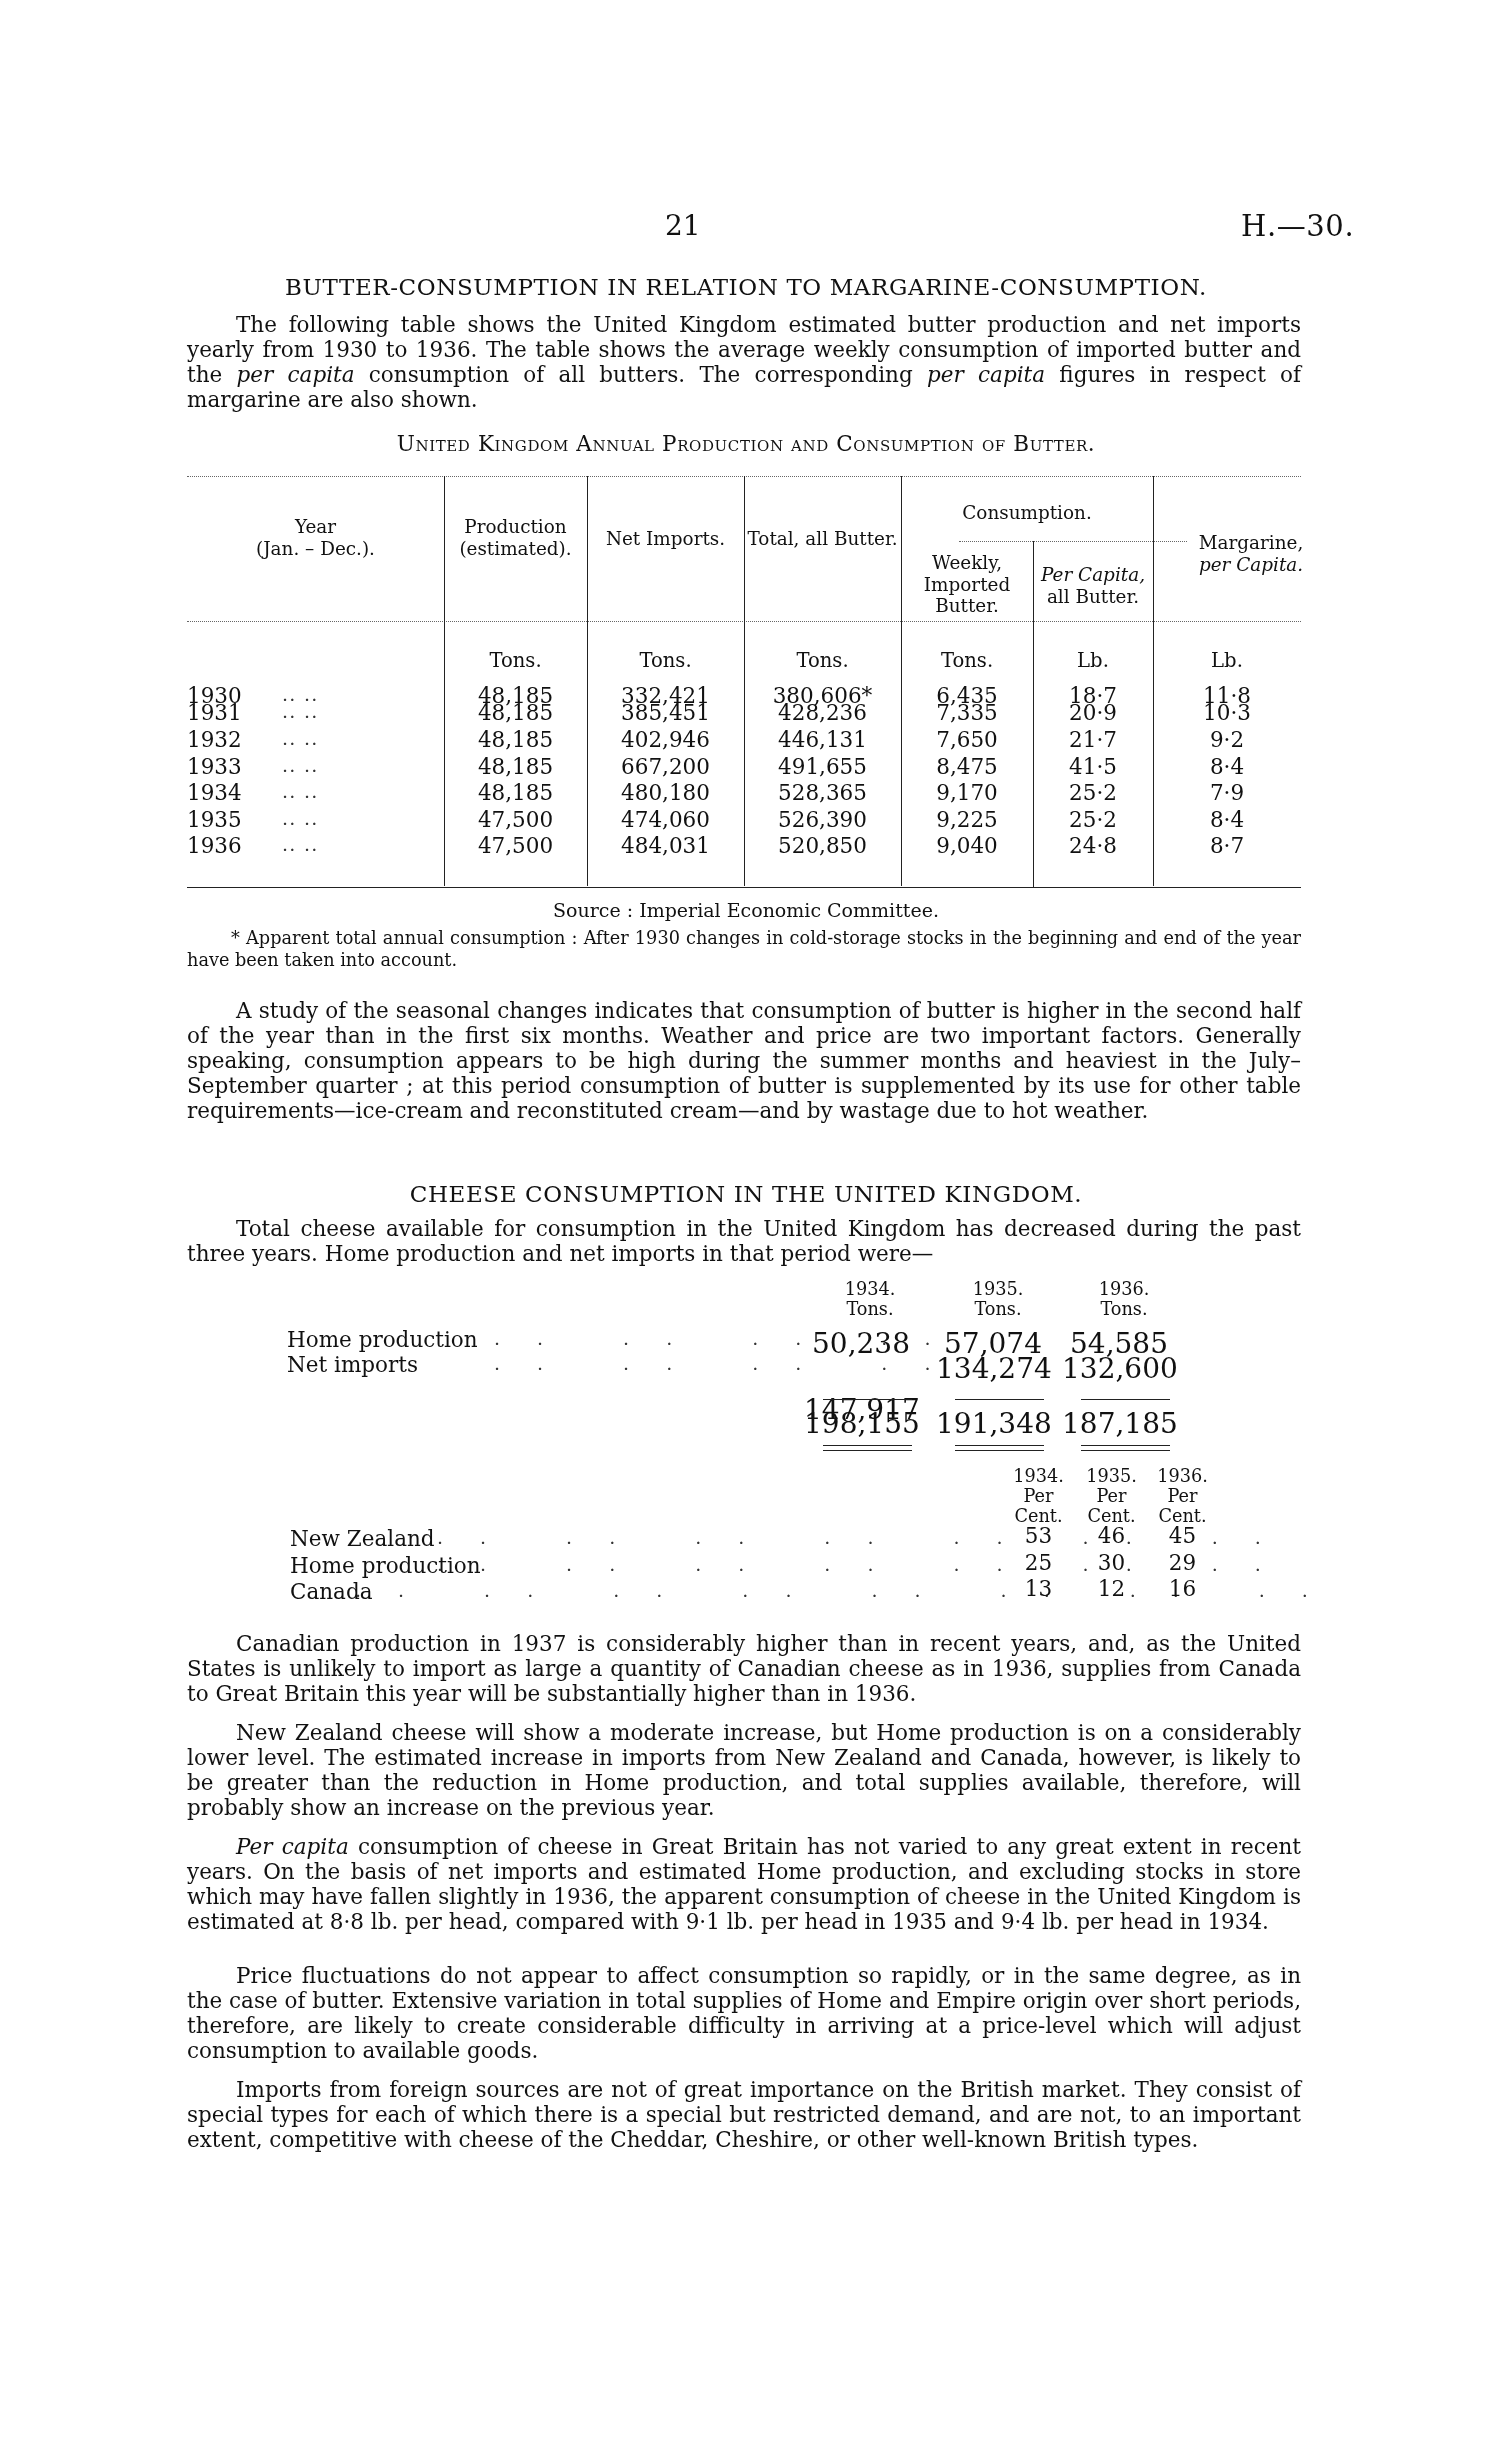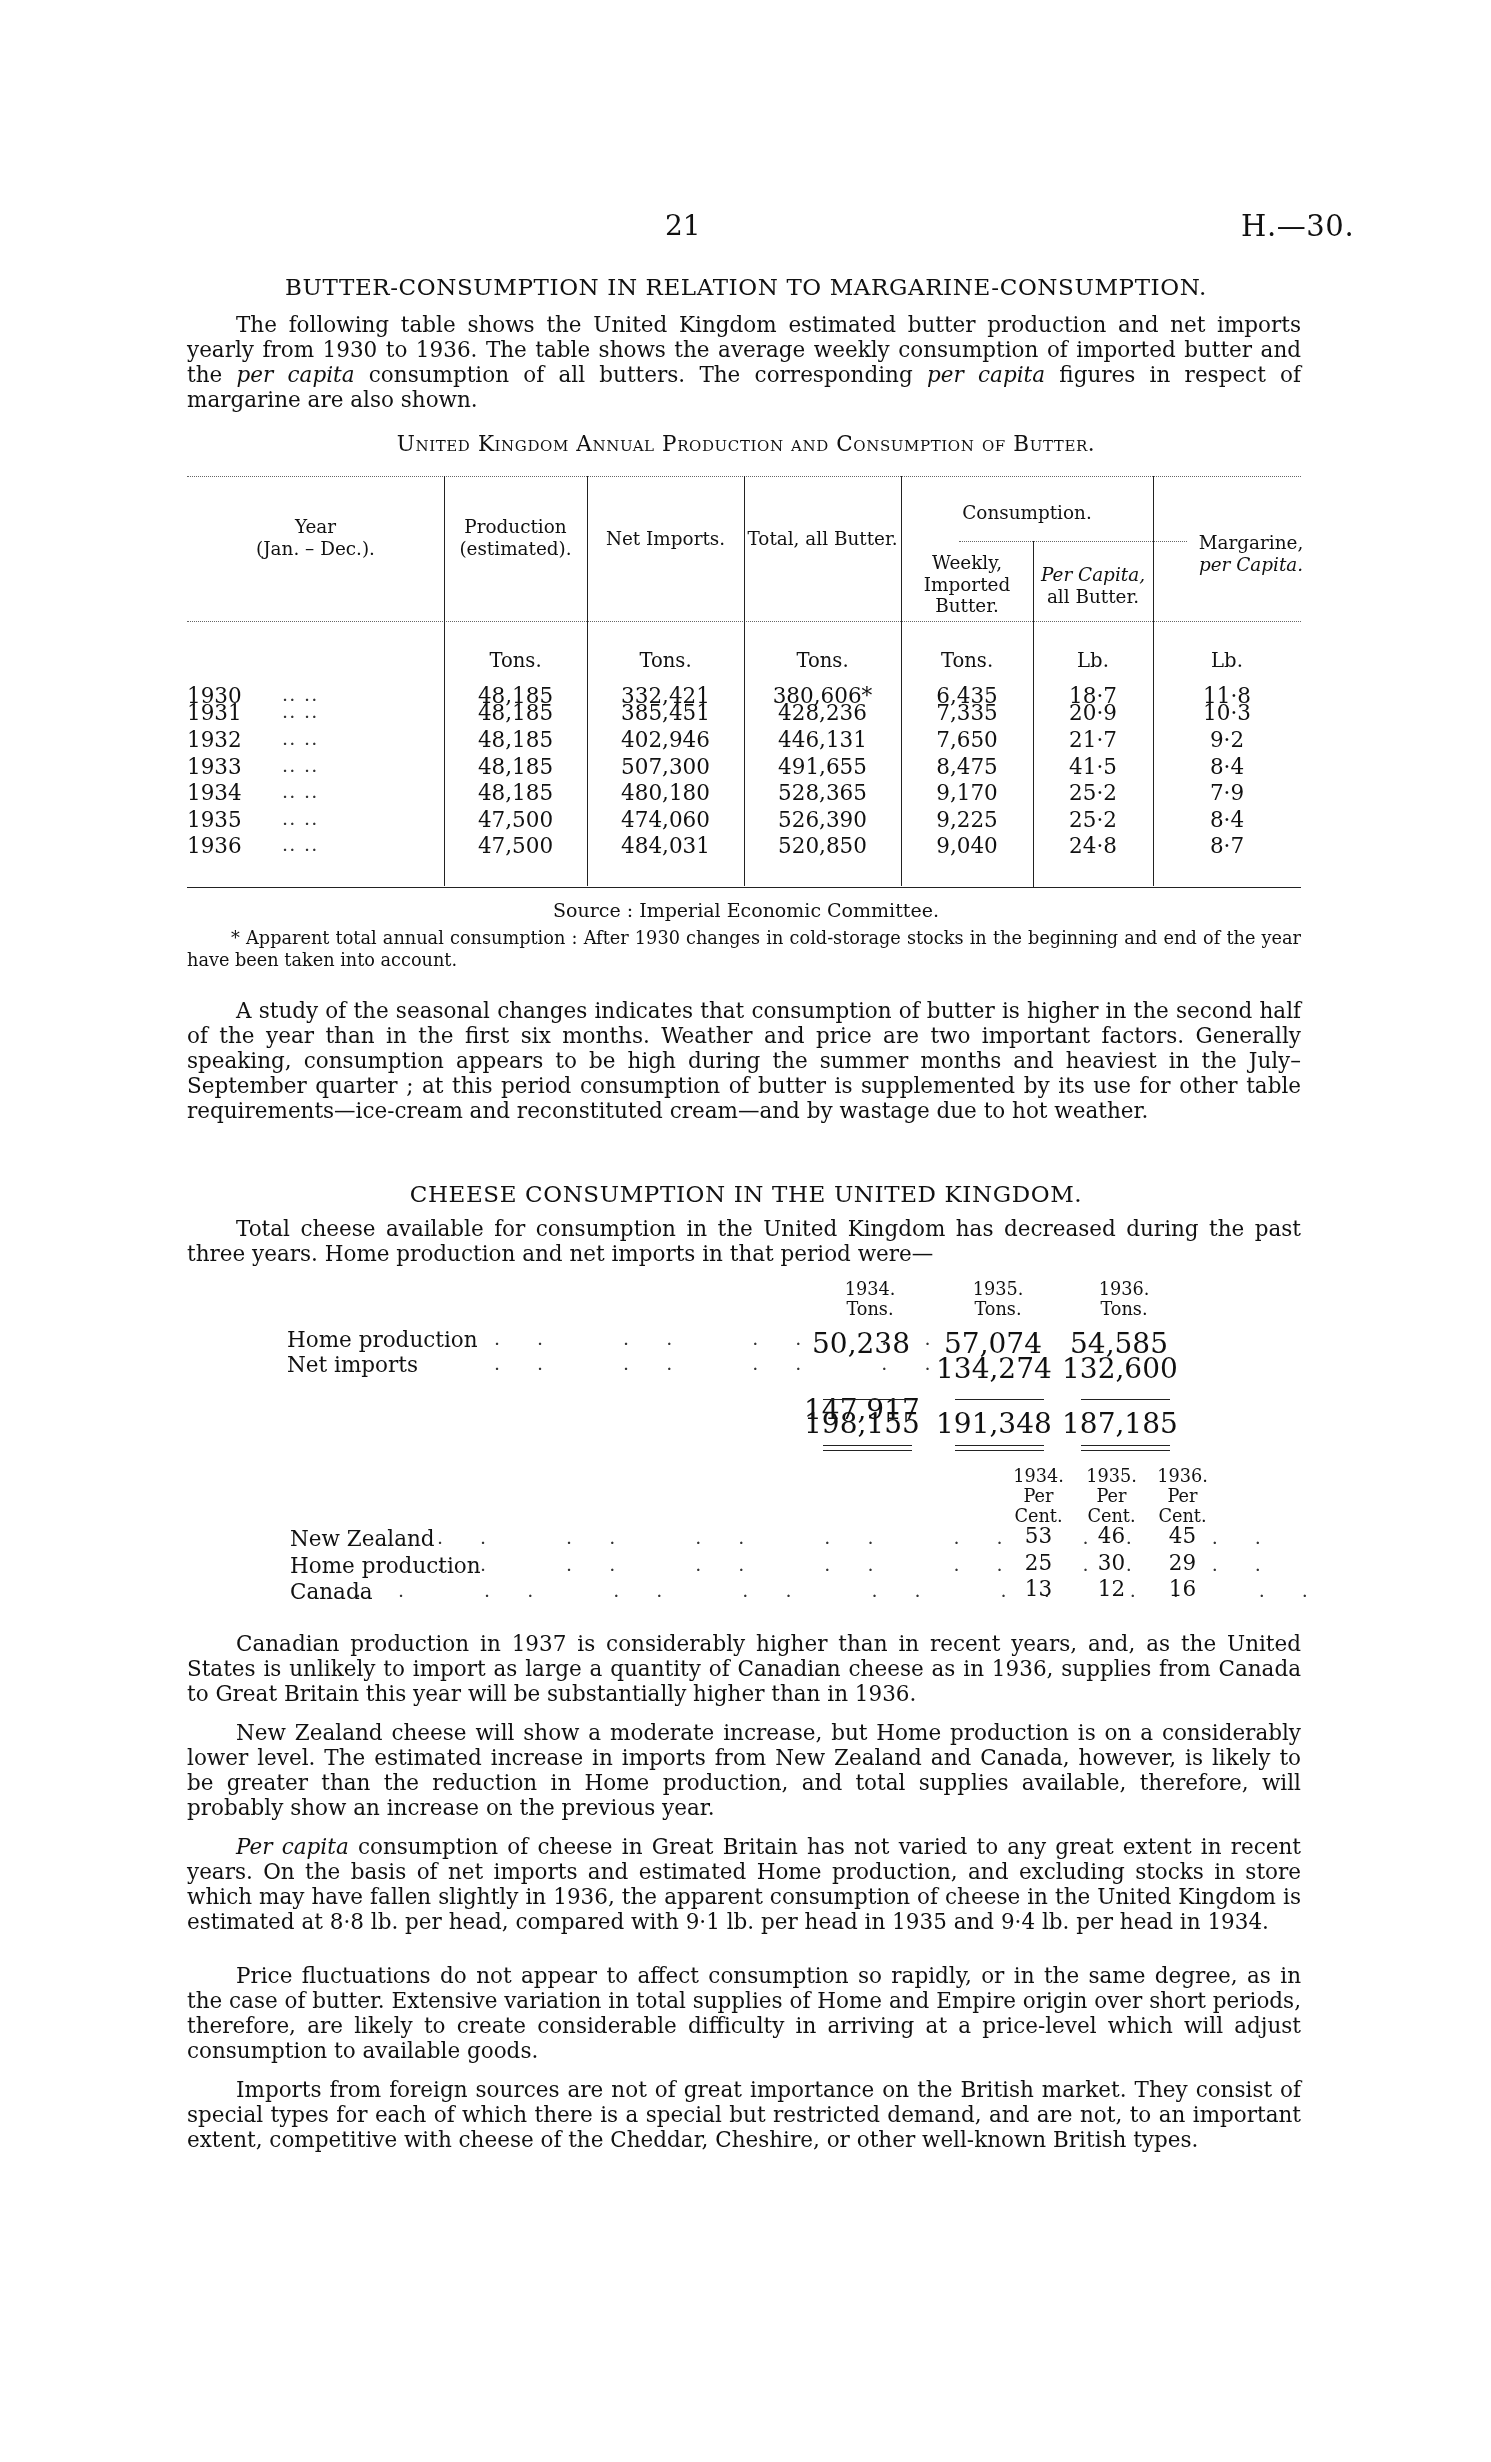--- a/index.html
+++ b/index.html
@@ -123,21 +123,21 @@
         <div class="cell" style="left:400px;width:157px;top:0;">402,946</div>
         <div class="cell" style="left:557px;width:157px;top:0;">446,131</div>
         <div class="cell" style="left:714px;width:132px;top:0;">7,650</div>
         <div class="cell" style="left:846px;width:120px;top:0;">21·7</div>
         <div class="cell" style="left:966px;width:148px;top:0;">9·2</div>
       </div>
       <div style="position:absolute;left:0;top:303px;width:1114px;height:26.6px;">
         <div class="yr" style="left:0;top:0;">1933</div>
         <div class="dots" style="left:95px;top:0;">.. ..</div>
         <div class="cell" style="left:257px;width:143px;top:0;">48,185</div>
-        <div class="cell" style="left:400px;width:157px;top:0;">507,300</div>
+        <div class="cell" style="left:400px;width:157px;top:0;">667,200</div>
         <div class="cell" style="left:557px;width:157px;top:0;">491,655</div>
         <div class="cell" style="left:714px;width:132px;top:0;">8,475</div>
         <div class="cell" style="left:846px;width:120px;top:0;">41·5</div>
         <div class="cell" style="left:966px;width:148px;top:0;">8·4</div>
       </div>
       <div style="position:absolute;left:0;top:329px;width:1114px;height:26.6px;">
         <div class="yr" style="left:0;top:0;">1934</div>
         <div class="dots" style="left:95px;top:0;">.. ..</div>
         <div class="cell" style="left:257px;width:143px;top:0;">48,185</div>
         <div class="cell" style="left:400px;width:157px;top:0;">480,180</div>

